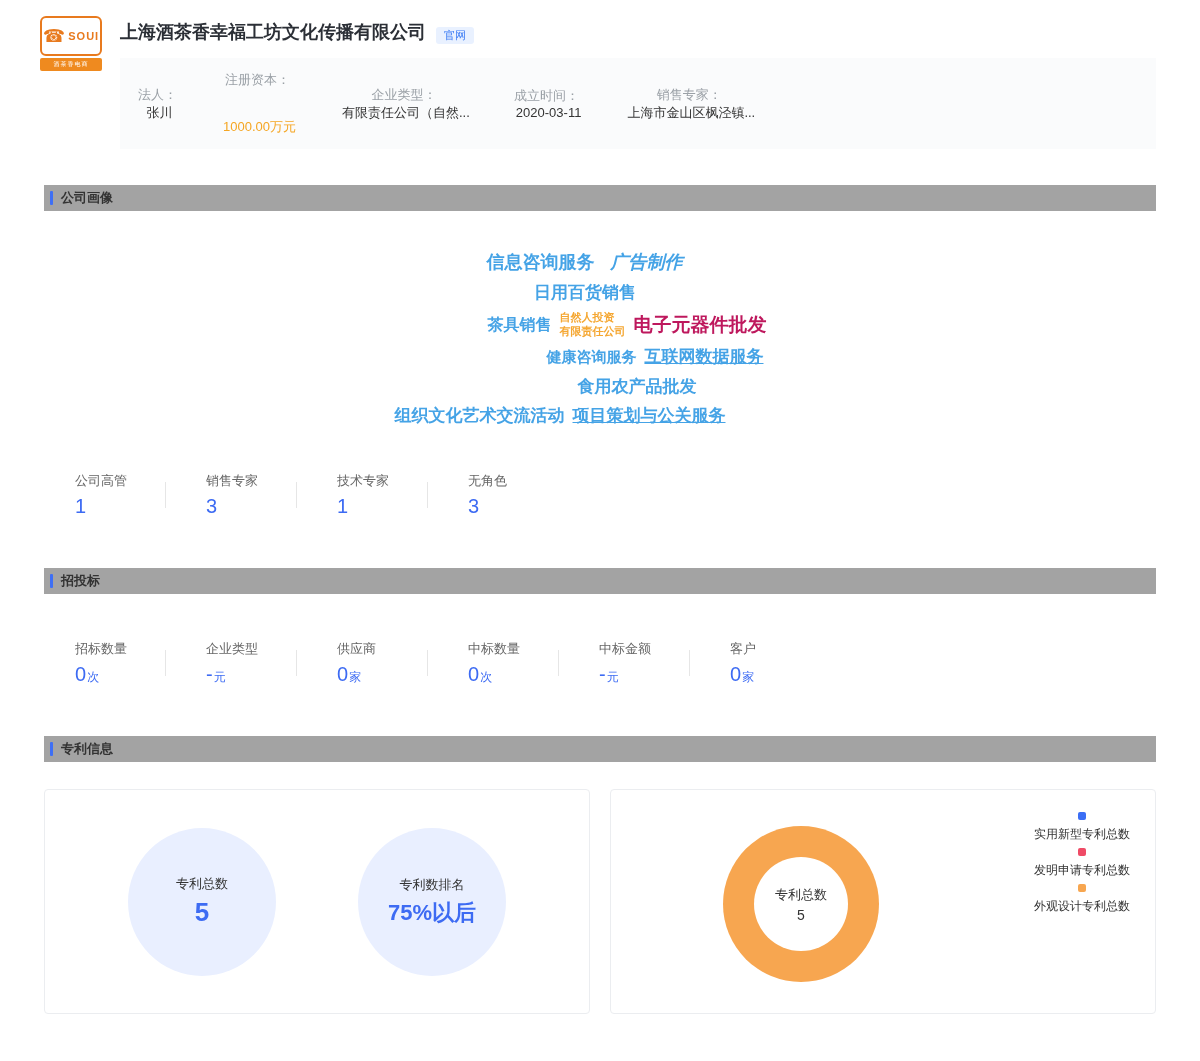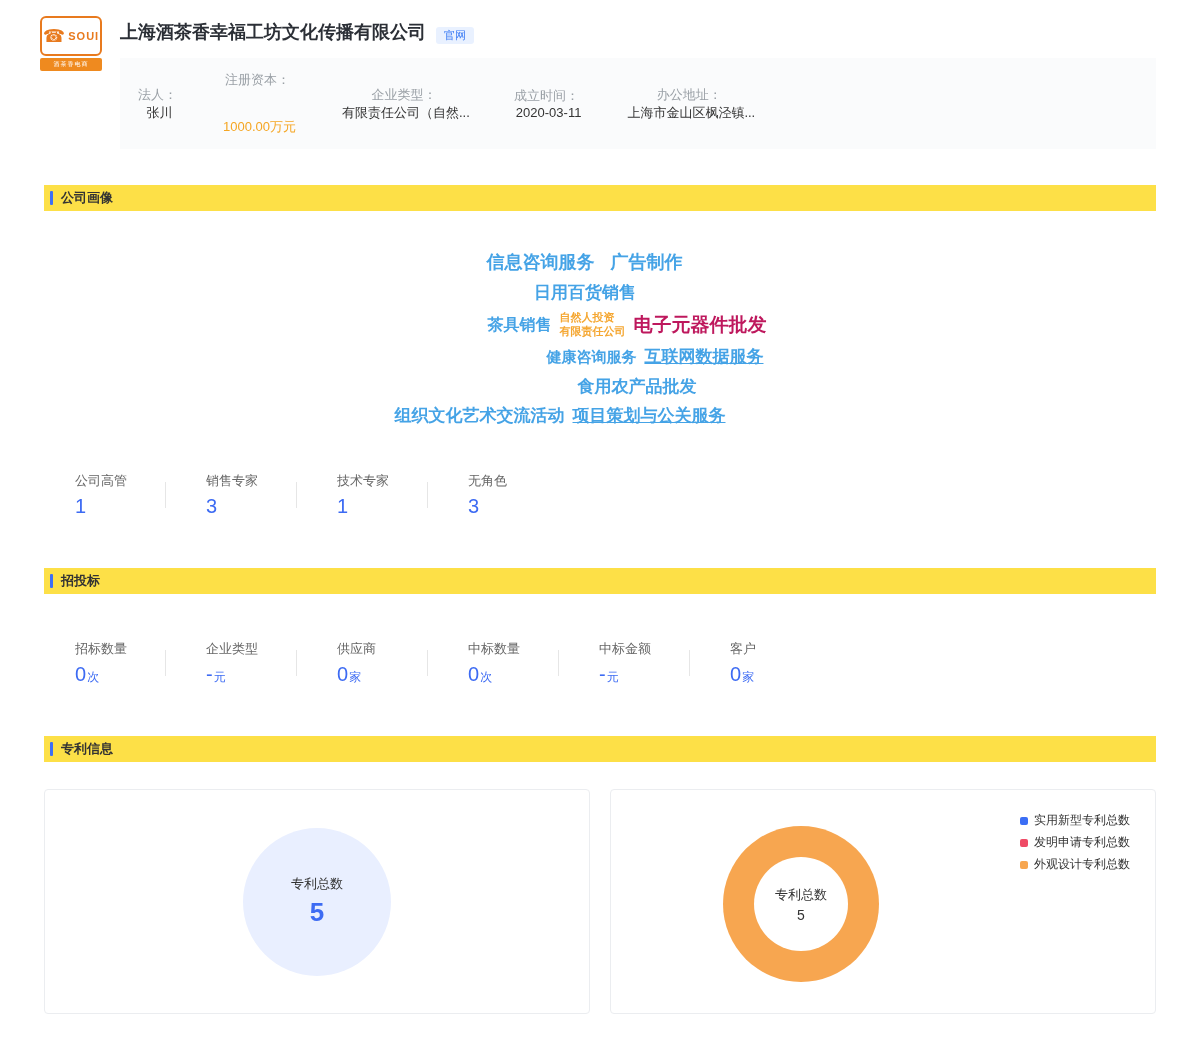--- a/index.html
+++ b/index.html
@@ -21,34 +21,34 @@
   .company-name { font-size:18px; font-weight:bold; color:#2b2f36; }
   .badge { margin-left:10px; font-size:11px; color:#3b7cf5; background:#e9f1ff; border-radius:3px;
            padding:3px 8px; line-height:1; cursor:pointer; }
   .info-bar { margin-top:14px; background:#fafbfc; padding:13px 18px; display:flex; align-items:center; }
   .info-item { display:flex; align-items:center; margin-right:42px; white-space:nowrap;flex-direction:column; }
   .info-label { font-size:13px; color:#9aa0a6; }
   .info-value { font-size:13px; color:#333; margin-left:4px; }
   .info-value.orange { color:#f5a623;margin-top:29px; }
 
   
-  .section-header { margin:0 44px; background:#fde047; height:26px; display:flex; align-items:center; }
+  .section-header { margin:0 44px; background:#a3a3a3; height:26px; display:flex; align-items:center; }
   .section-accent { width:3px; height:14px; margin:0 8px 0 6px; border-radius:1px; }
   .section-title { font-size:13px; color:#333; font-weight:600; }
   .mt36 { margin-top:36px; } .mt51 { margin-top:51px; }
 
   
   .cloud { margin-top:40px; display:flex; flex-direction:column; gap:8px; }
   .cloud-line { display:flex; justify-content:center; align-items:center; position:relative; }
   .cw { font-weight:bold; line-height:1.25; }
   .sz18 { font-size:18px; } .sz17 { font-size:17px; } .sz16 { font-size:16px; }
   .sz19 { font-size:19px; } .sz15 { font-size:15px; }
   .off1 { left:-30px; } .off2 { left:-15px; } .off3 { left:27px; }
   .off4 { left:55px; } .off5 { left:37px; } .off6 { left:-40px; }
-  .gap28 { margin-left:16px; } .gap8 { margin-left:8px;text-decoration:underline; }
+  .gap28 { margin-left:16px;font-style:italic; } .gap8 { margin-left:8px;text-decoration:underline; }
   .orange-stack { display:flex; flex-direction:column; font-size:11px; font-weight:bold;
                   line-height:1.25; margin:0 8px; }
 
   
   .stats-row { display:flex; align-items:center; margin:46px 44px 0 44px; padding-left:31px; }
   .stat { width:90px; }
   .stat-label { font-size:13px; color:#666; }
   .stat-value { margin-top:5px; font-size:20px; font-weight:500; line-height:1.1; white-space:nowrap; }
   .stat-unit { font-size:12px; font-weight:normal; margin-left:1px; }
   .stat-divider { width:1px; height:26px; background:#e6e6e6; margin-right:40px; flex:none; }
@@ -63,21 +63,21 @@
   .circle-value { font-weight:bold; }
   .v26 { font-size:26px; } .v22 { font-size:22px; }
   .card-right { flex:1; }
   .donut { position:absolute; left:112px; top:36px; width:156px; height:156px; border-radius:50%;
            display:flex; align-items:center; justify-content:center; }
   .donut-center { width:94px; height:94px; border-radius:50%; background:#fff;
                   display:flex; flex-direction:column; align-items:center; justify-content:center; gap:3px; }
   .donut-center-label { font-size:13px; color:#333; }
   .donut-center-value { font-size:14px; color:#333; }
   .legend { position:absolute; right:25px; top:22px; display:flex; flex-direction:column; gap:5px; }
-  .legend-item { display:flex; align-items:center; gap:6px; cursor:pointer; }
+  .legend-item { display:flex; align-items:center; gap:6px; cursor:pointer;flex-direction:column; }
   .legend-bullet { width:8px; height:8px; border-radius:2px; flex:none; }
   .legend-label { font-size:12px; color:#333; }
 </style>
 </head>
 <body>
 
 <div class="page">
 
   <div class="header">
     <div class="logo">
@@ -103,21 +103,21 @@
         </span>
         <span class="info-item">
           <span class="info-label">企业类型：</span>
           <span class="info-value">有限责任公司（自然...</span>
         </span>
         <span class="info-item">
           <span class="info-label">成立时间：</span>
           <span class="info-value">2020-03-11</span>
         </span>
         <span class="info-item">
-          <span class="info-label">办公地址：</span>
+          <span class="info-label">销售专家：</span>
           <span class="info-value">上海市金山区枫泾镇...</span>
         </span>
       </div>
     </div>
   </div>
 
   <div class="section-header mt36">
     <span class="section-accent" style="background-color: rgb(62, 111, 245);"></span>
     <span class="section-title">公司画像</span>
   </div>
@@ -215,20 +215,24 @@
     <span class="section-accent" style="background-color: rgb(62, 111, 245);"></span>
     <span class="section-title">专利信息</span>
   </div>
 
   <div class="cards-row">
     <div class="card card-left">
       <div class="circle-stat">
         <div class="circle-label">专利总数</div>
         <div class="circle-value v26" style="color: rgb(61, 107, 243);">5</div>
       </div>
+      <div class="circle-stat">
+        <div class="circle-label">专利数排名</div>
+        <div class="circle-value v22" style="color: rgb(61, 107, 243);">75%以后</div>
+      </div>
     </div>
 
     <div class="card card-right">
       <div class="donut" style="background-color: rgb(247, 166, 80);">
         <div class="donut-center">
           <div class="donut-center-label">专利总数</div>
           <div class="donut-center-value">5</div>
         </div>
       </div>
       <div class="legend">

